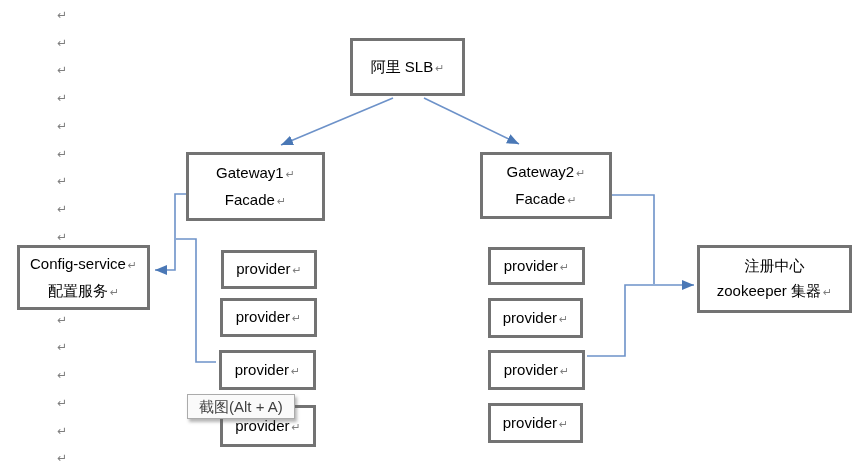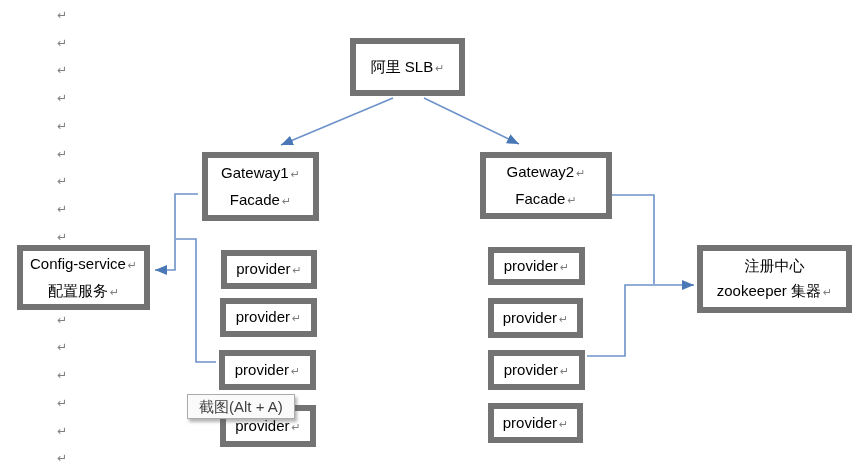--- a/index.html
+++ b/index.html
@@ -5,28 +5,28 @@
   html,body{margin:0;padding:0;background:#fff;font-family:"Liberation Sans","DejaVu Sans",sans-serif;}
   .canvas{position:relative;width:863px;height:475px;background:#ffffff;overflow:hidden;}
 
   
   .wires{position:absolute;left:0;top:0;width:863px;height:475px;z-index:1;pointer-events:none;}
 
   
   .pmark{position:absolute;left:57px;width:14px;color:#7f7f7f;font-size:12px;line-height:14px;z-index:0;}
 
   
-  .box{position:absolute;box-sizing:border-box;border:6px solid #737373;background:#fff;
+  .box{position:absolute;box-sizing:border-box;border:3px solid #737373;background:#fff;
        display:flex;flex-direction:column;align-items:center;justify-content:center;
        color:#000;font-size:15px;z-index:2;text-align:center;line-height:25px;}
   .box .row{white-space:nowrap;}
   .rm{color:#7f7f7f;font-size:11px;margin-left:2px;}
 
   .b-slb{left:350px;top:38px;width:115px;height:58px;}
-  .b-g1 {left:202px;top:152px;width:117px;height:69px;}
+  .b-g1 {left:186px;top:152px;width:139px;height:69px;}
   .b-g2 {left:473px;top:152px;width:132px;height:67px;margin-left:7px;}
   .b-cfg{left:17px;top:245px;width:133px;height:65px;}
   .b-reg{left:697px;top:245px;width:155px;height:68px;}
 
   .p-l1{left:221px;top:250px;width:96px;height:39px;}
   .p-l2{left:220px;top:298px;width:97px;height:39px;}
   .p-l3{left:219px;top:350px;width:97px;height:40px;}
   .p-l4{left:220px;top:405px;width:96px;height:42px;}
   .p-r1{left:488px;top:247px;width:97px;height:38px;}
   .p-r2{left:488px;top:298px;width:95px;height:40px;}

